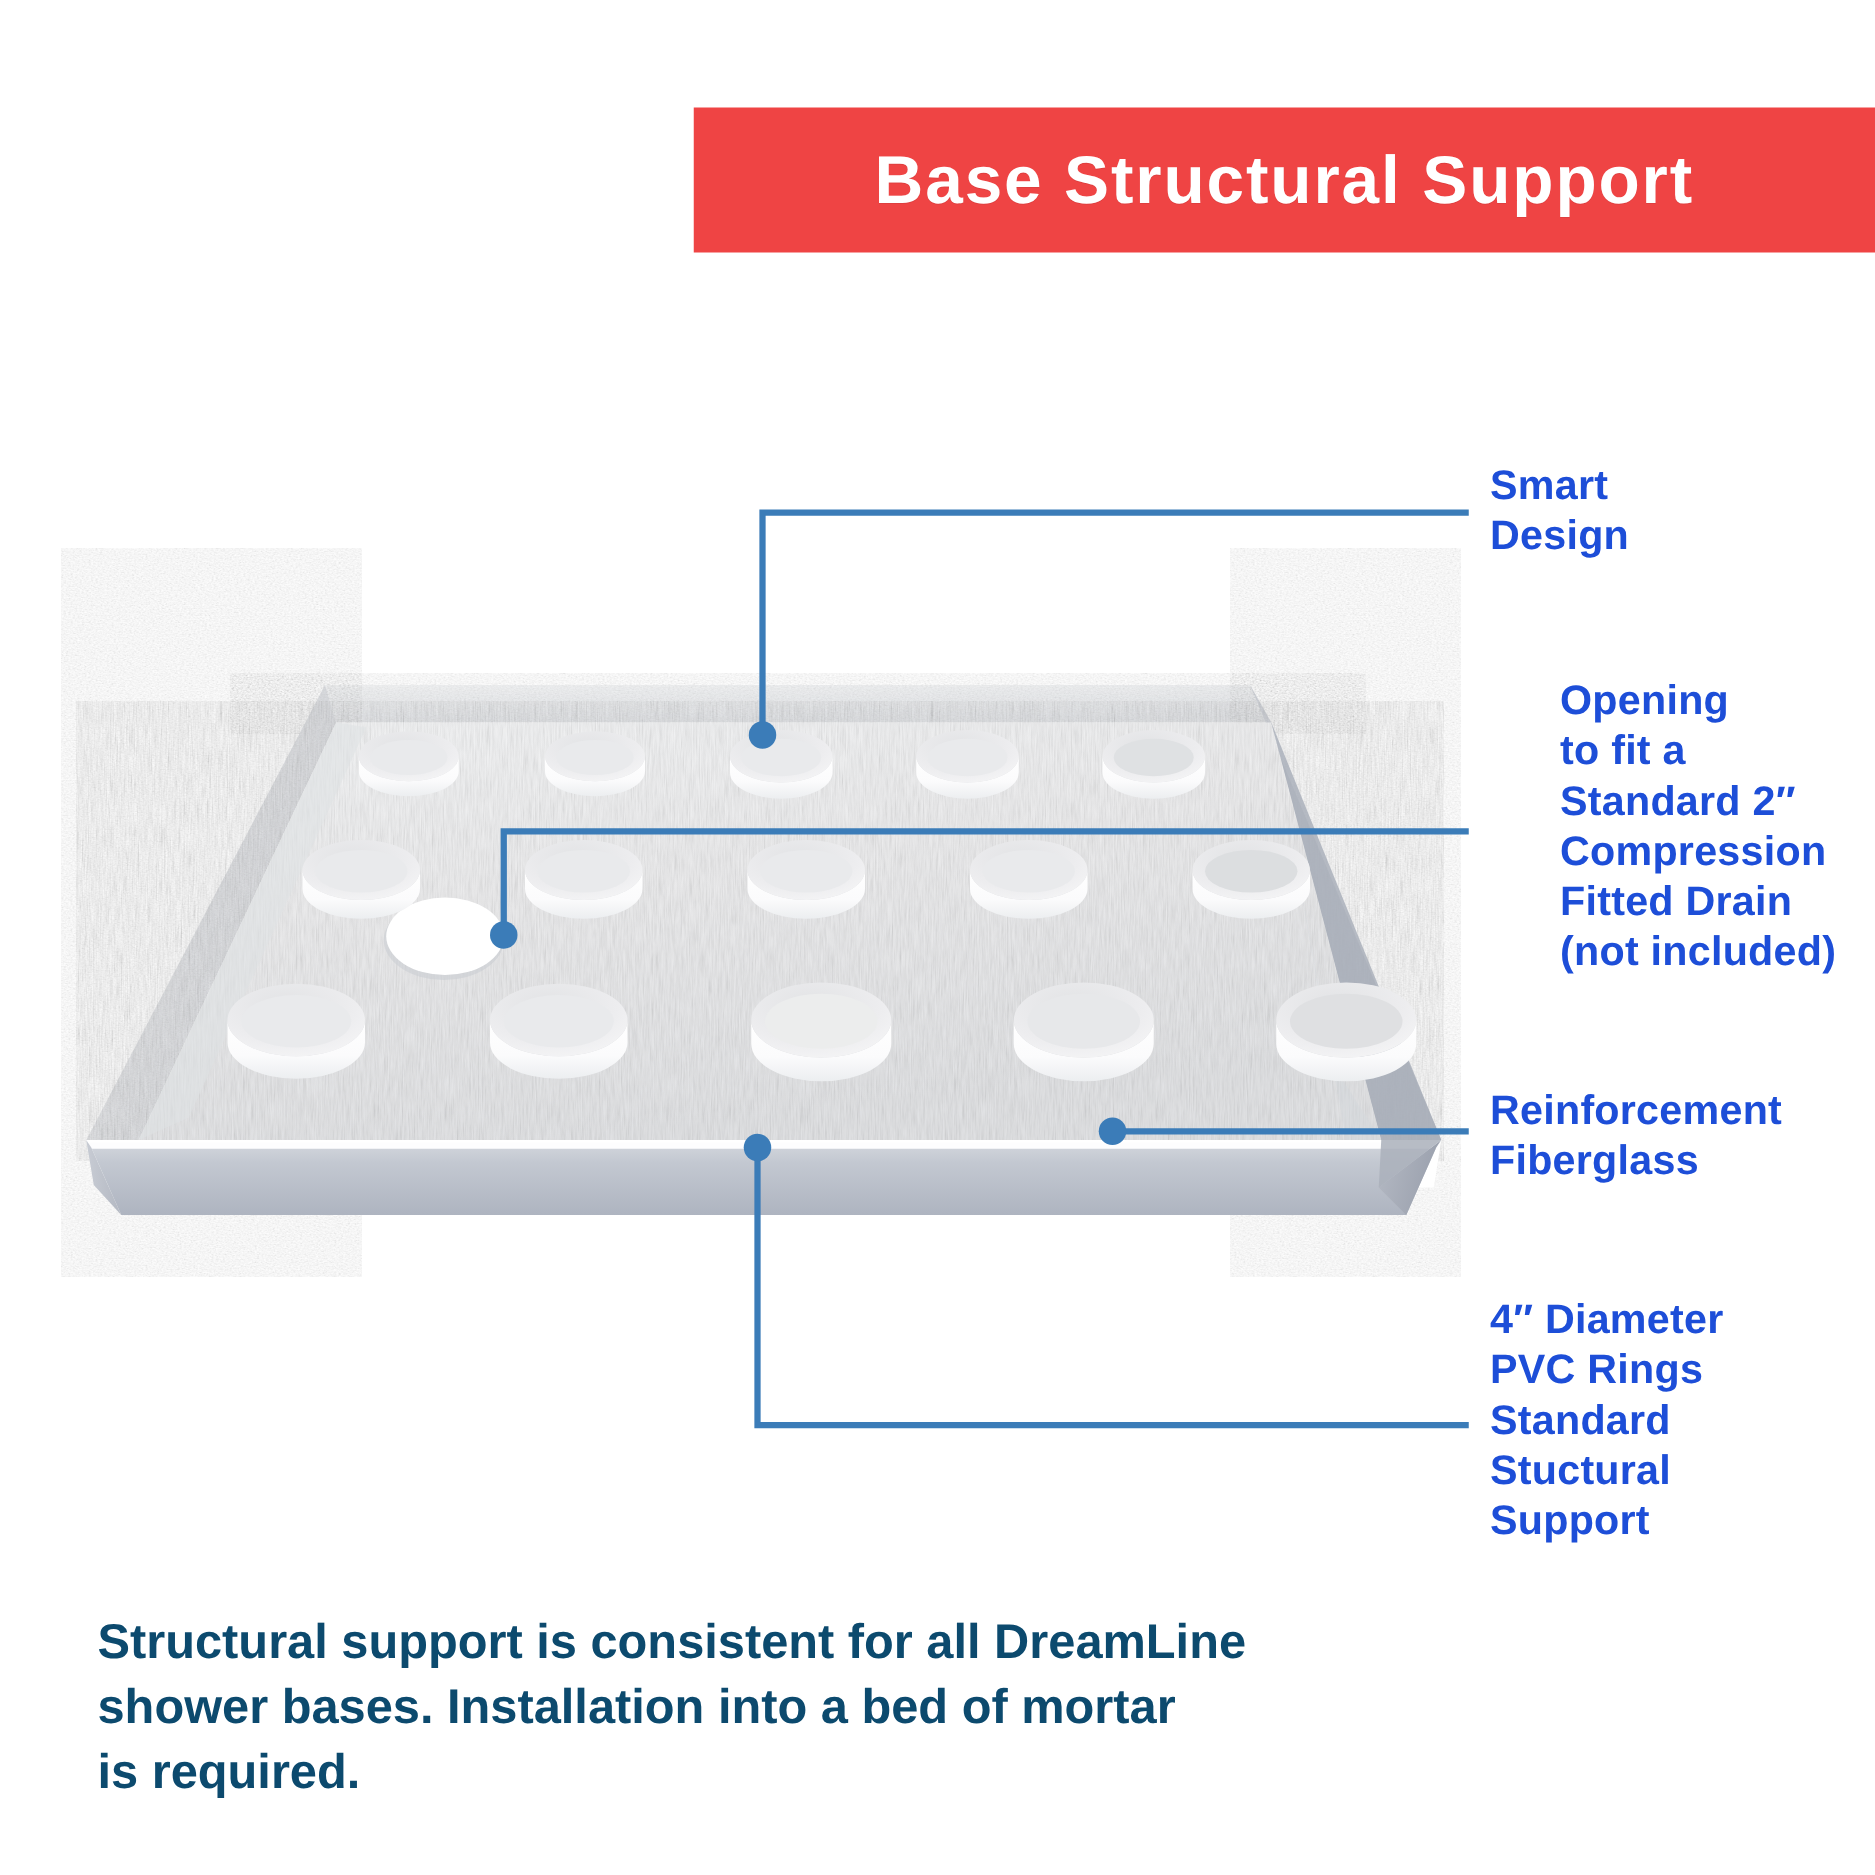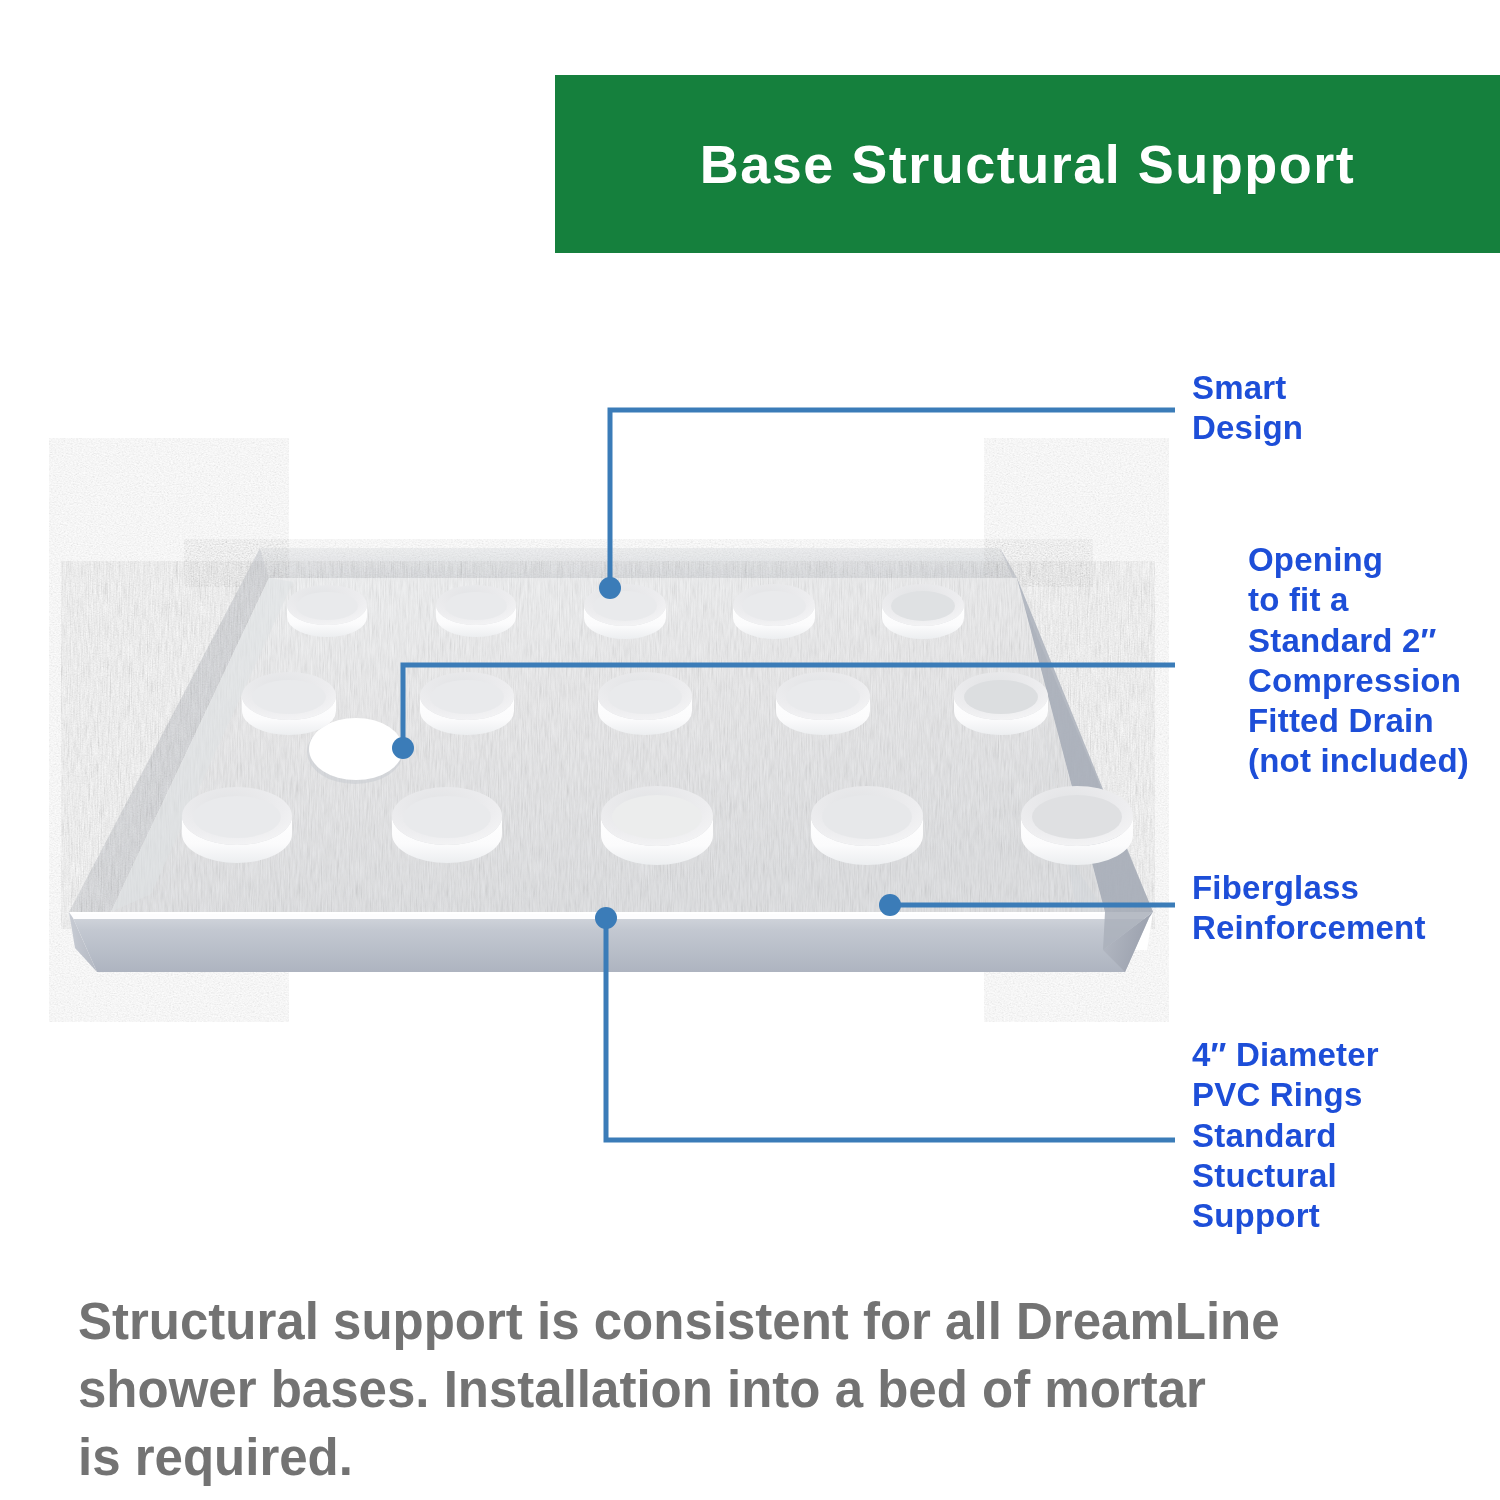--- a/index.html
+++ b/index.html
@@ -4,22 +4,22 @@
 <style>
   html,body{margin:0;padding:0;background:#ffffff;}
   body{
     width:1500px;height:1500px;position:relative;overflow:hidden;
     font-family:"Liberation Sans","DejaVu Sans",sans-serif;
     -webkit-font-smoothing:antialiased;
   }
 
   
   #header-banner{
-    position:absolute;left:555px;top:75px;width:945px;height:178px;
-    background:#15803d;
+    position:absolute;left:555px;top:86px;width:945px;height:116px;
+    background:#ef4444;
     display:flex;align-items:center;justify-content:center;
   }
   #header-title{
     color:#ffffff;
     font-size:54px;
     font-weight:bold;
     letter-spacing:1.5px;
     white-space:nowrap;
     font-stretch:condensed;
     text-shadow:0 1px 0 rgba(0,0,0,.07);
@@ -49,23 +49,23 @@
 
   
   #leader-lines{
     position:absolute;left:0;top:0;width:1500px;height:1500px;
     pointer-events:none;
   }
 
   
   #footer-note{
     position:absolute;left:78px;top:1288px;width:1000px;
-    color:#737373;
+    color:#0c4a6e;
     font-weight:bold;
-    font-size:51px;
+    font-size:39px;
     line-height:1.33;
     font-stretch:condensed;
   }
   #footer-note .ln{display:block;white-space:nowrap;}
 </style>
 </head>
 <body>
 
 <div id="header-banner">
   <div id="header-title">Base Structural Support</div>
@@ -301,22 +301,22 @@
 <div class="callout" id="callout-drain-opening">
   <span class="ln">Opening</span>
   <span class="ln">to fit a</span>
   <span class="ln">Standard 2″</span>
   <span class="ln">Compression</span>
   <span class="ln">Fitted Drain</span>
   <span class="ln">(not included)</span>
 </div>
 
 <div class="callout" id="callout-fiberglass">
+  <span class="ln">Reinforcement</span>
   <span class="ln">Fiberglass</span>
-  <span class="ln">Reinforcement</span>
 </div>
 
 <div class="callout" id="callout-pvc-rings">
   <span class="ln">4″ Diameter</span>
   <span class="ln">PVC Rings</span>
   <span class="ln">Standard</span>
   <span class="ln">Stuctural</span>
   <span class="ln">Support</span>
 </div>
 

